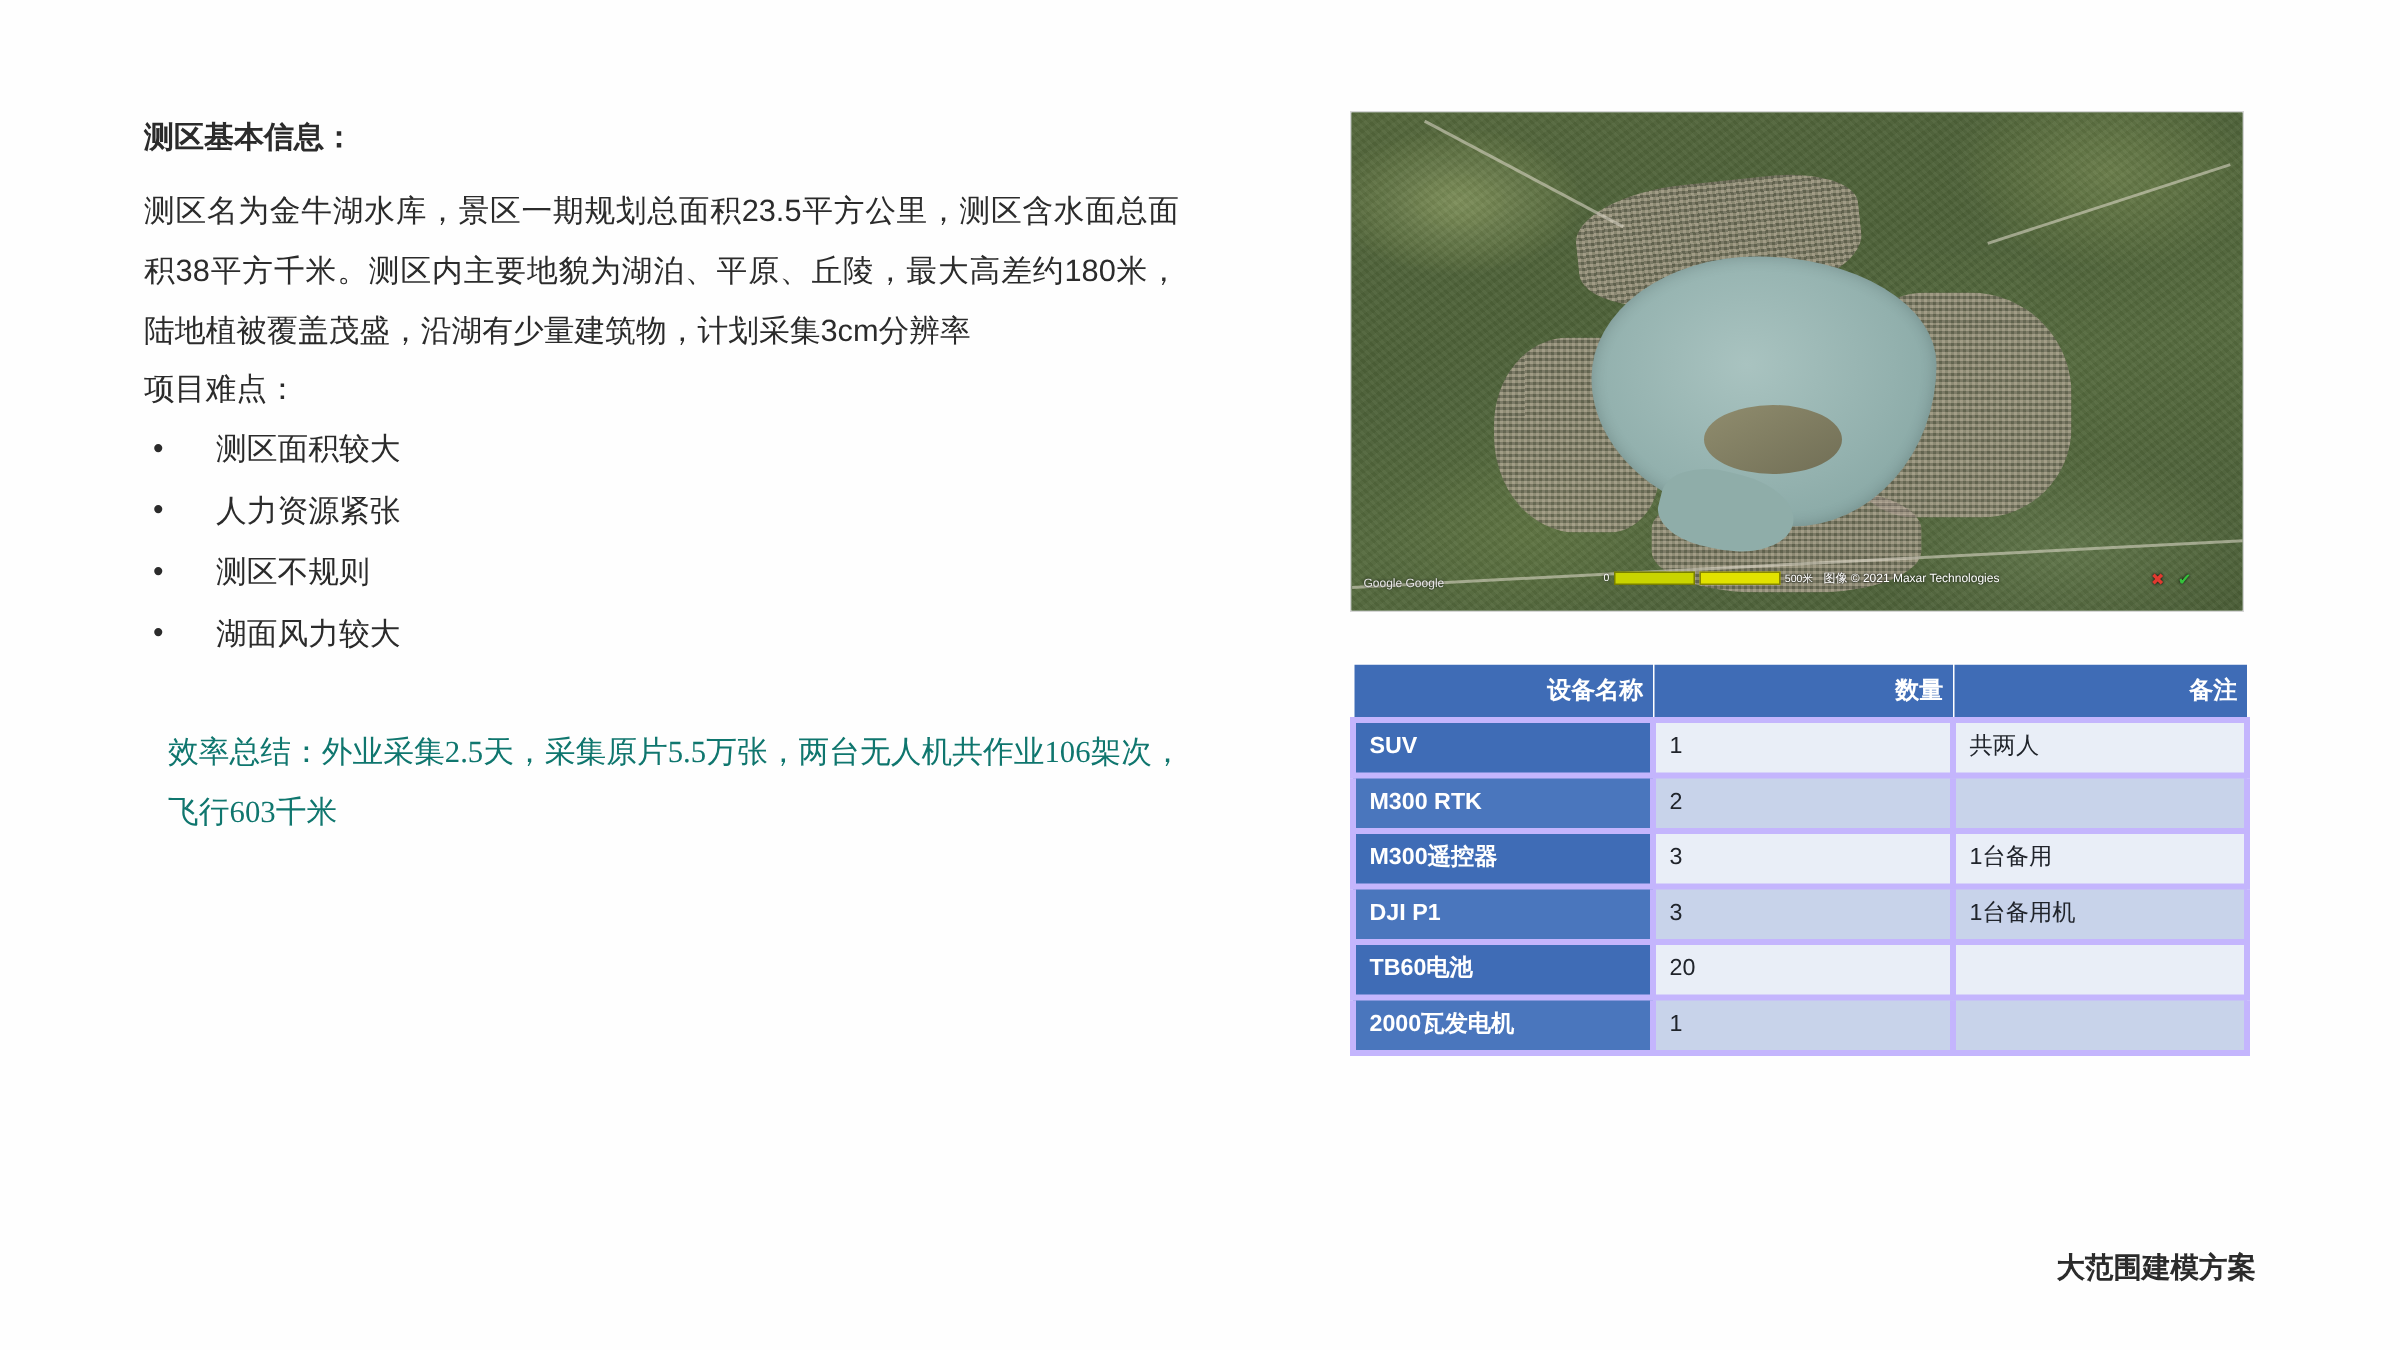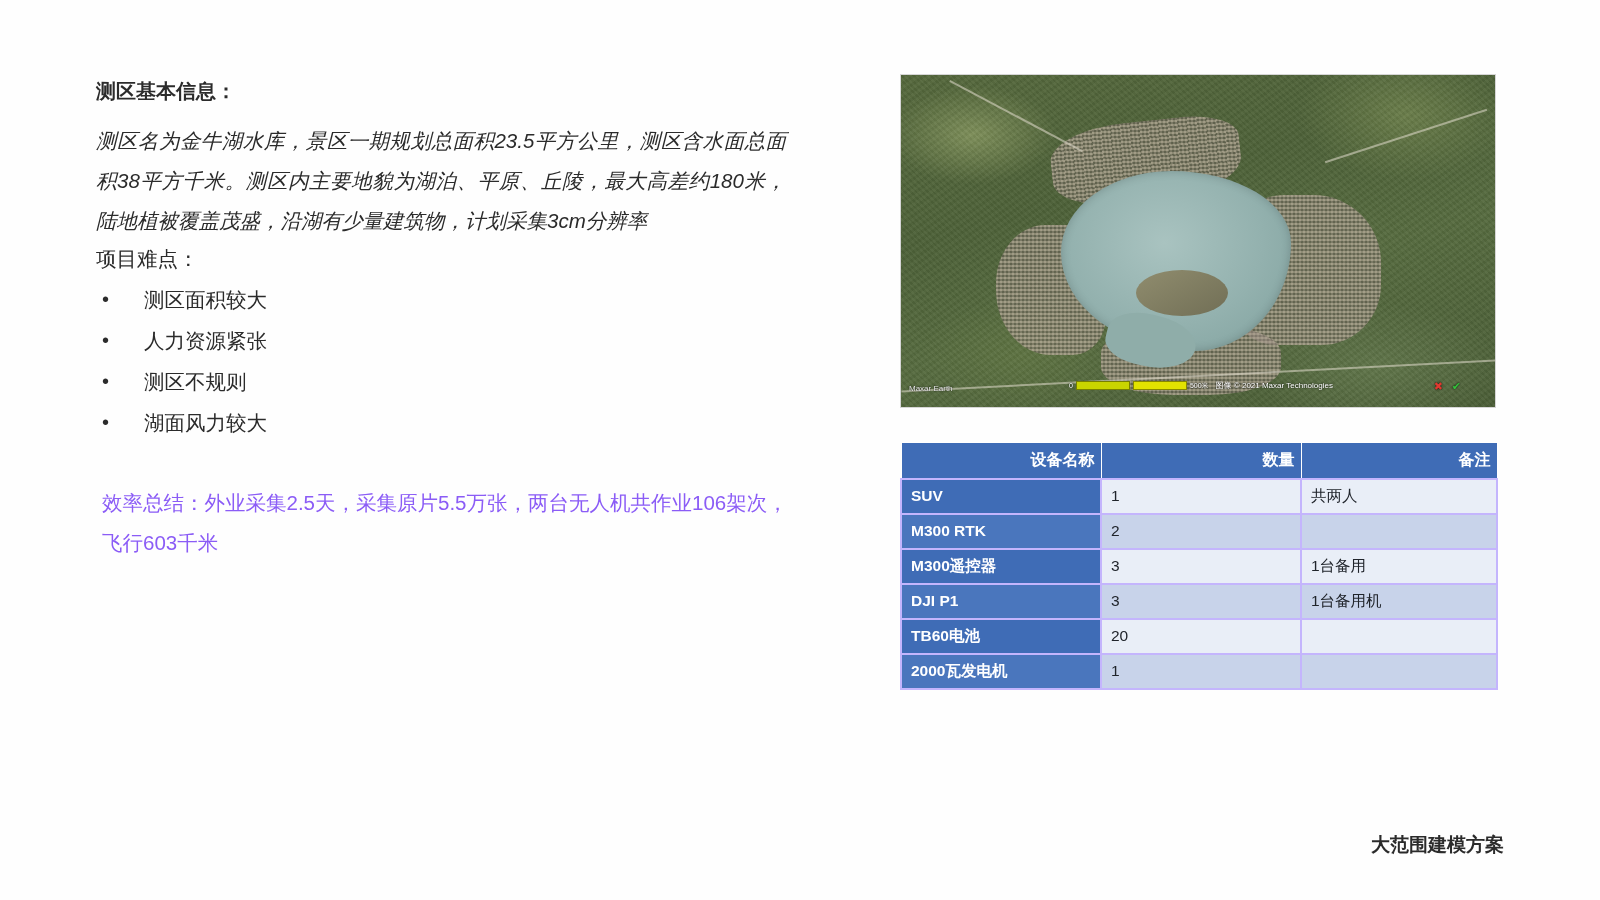--- a/index.html
+++ b/index.html
@@ -46,21 +46,20 @@
     margin: 0 0 16px 0;
   }
 
   .body-para {
     font-size: 20.5px;
     line-height: 1.95;
     color: #2b2b2b;
     margin: 0;
     width: 690px;
     text-align: justify;
-    font-style: italic;
   }
 
   .sub-label {
     font-size: 20.5px;
     color: #2b2b2b;
     margin: 4px 0 6px 0;
   }
 
   .bullet-list {
     list-style: none;
@@ -78,23 +77,24 @@
     position: absolute;
     left: 6px;
     top: 0;
     font-size: 20px;
     color: #2b2b2b;
   }
 
   .summary-para {
     font-size: 20.5px;
     line-height: 1.95;
-    color: #8b5cf6;
-    margin: 40px 0 0 6px;
+    color: #0f766e;
+    margin: 40px 0 0 16px;
     width: 690px;
+    font-family: Liberation Serif, serif;
   }
 
   
   .right-col {
     position: absolute;
     left: 900px;
     top: 74px;
     width: 596px;
   }
 
@@ -243,21 +243,21 @@
     color: #ffffff;
     font-weight: bold;
     font-size: 16px;
     text-align: right;
     padding: 7px 6px;
     border: 1px solid #ffffff;
   }
   .equip-table td {
     padding: 6px 9px;
     vertical-align: top;
-    border: 2px solid #c4b5fd;
+    border: 4px solid #c4b5fd;
     line-height: 1.35;
   }
   .equip-table td.name {
     background: #3f6cb6;
     color: #ffffff;
     font-weight: bold;
   }
   .equip-table tbody tr:nth-child(odd) td.qty,
   .equip-table tbody tr:nth-child(odd) td.note {
     background: #e9eef7;
@@ -315,21 +315,21 @@
       <div class="map-urban urban-w"></div>
       <div class="map-urban urban-e"></div>
       <div class="map-urban urban-s"></div>
       <div class="lake"></div>
       <div class="lake-arm"></div>
       <div class="island"></div>
       <div class="road road-1"></div>
       <div class="road road-2"></div>
       <div class="road road-3"></div>
 
-      <div class="map-badge">Maxar Earth</div>
+      <div class="map-badge">Google Google</div>
 
       <div class="scale-bar">
         <span>0</span>
         <span class="scale-seg"></span>
         <span class="scale-seg alt"></span>
         <span>500米</span>
         <span class="scale-text">图像 © 2021 Maxar Technologies</span>
       </div>
 
       <div class="map-mark-red">✖</div>

